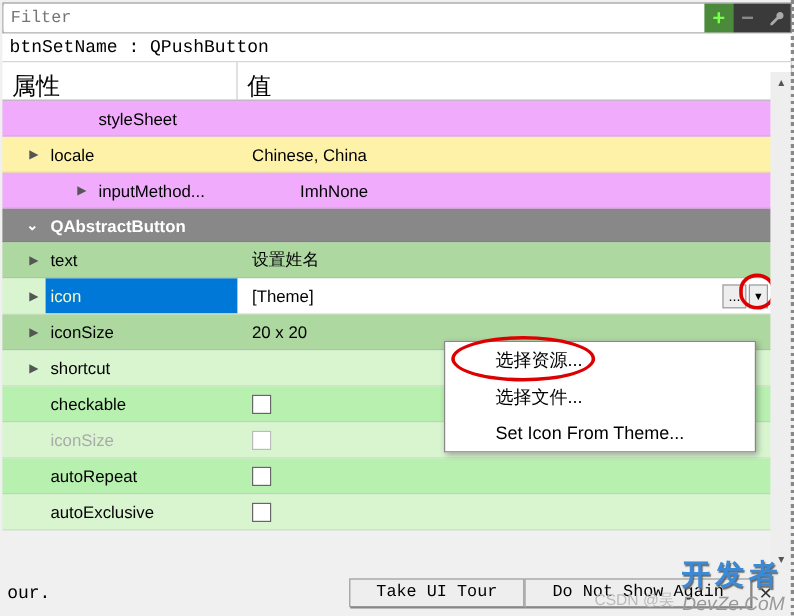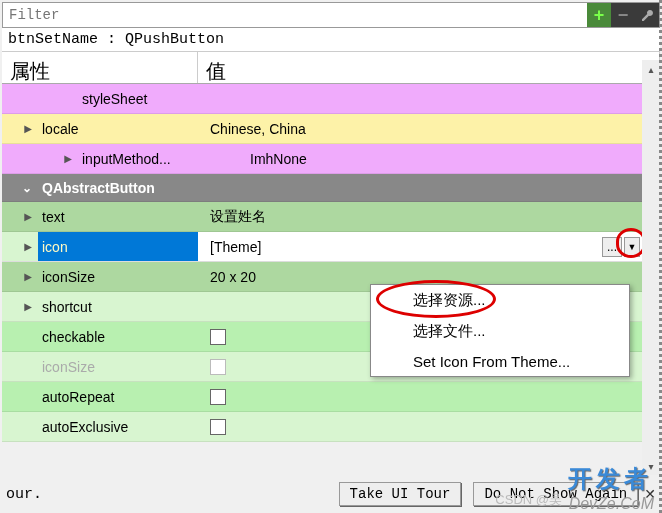--- a/index.html
+++ b/index.html
@@ -34,23 +34,23 @@
 .expander { user-select: none; cursor: pointer; }
 .checkbox { width: 16px; height: 16px; border: 1px solid #666; background: #fff; display: inline-block; }
 .icon-val-row { background: #fff; }
 .dots-btn { width: 20px; height: 20px; background: #eee; border: 1px solid #999; display: flex; align-items: center; justify-content: center; font-size: 12px; cursor: pointer; position: absolute; right: 38px; }
 .dropdown-btn { width: 16px; height: 20px; background: #eee; border: 1px solid #999; display: flex; align-items: center; justify-content: center; font-size: 9px; cursor: pointer; position: absolute; right: 20px; }
 .reset-btn { width: 18px; height: 20px; display: flex; align-items: center; justify-content: center; font-size: 11px; cursor: pointer; position: absolute; right: 0; color: #888; }
 .red-circle-dropdown { position: absolute; right: 14px; top: -4px; width: 30px; height: 30px; border: 3px solid #d00; border-radius: 50%/45%; pointer-events: none; }
 .context-menu { position: absolute; left: 370px; top: 284px; width: 260px; background: #fff; border: 1px solid #888; box-shadow: 2px 2px 5px rgba(0,0,0,0.3); z-index: 10; }
 .menu-item { padding: 6px 14px; font-size: 15px; cursor: pointer; margin-left: 28px; }
 .red-oval { position: absolute; left: 376px; top: 280px; width: 120px; height: 38px; border: 3px solid #d00; border-radius: 50%/50%; pointer-events: none; z-index: 11; }
-.footer { position: absolute; bottom: 2px; left: 0; right: 0; height: 34px; display: flex; align-items: center; padding: 0 6px; }
+.footer { position: absolute; bottom: 2px; left: 0; right: 12px; height: 34px; display: flex; align-items: center; padding: 0 6px; }
 .footer-text { font-family: "Courier New", monospace; font-size: 15px; }
-.footer-btn { font-family: "Courier New", monospace; font-size: 14px; padding: 3px 10px; background: #eee; border: 1px solid #999; box-shadow: 1px 1px 0 #666; margin-left: 12px; cursor: pointer; }
+.footer-btn { font-family: "Courier New", monospace; font-size: 14px; padding: 3px 22px; background: #eee; border: 1px solid #999; box-shadow: 1px 1px 0 #666; margin-left: 0; cursor: pointer; }
 .watermark1 { position: absolute; right: 10px; bottom: 18px; font-size: 24px; color: #3a8ad8; font-weight: bold; letter-spacing: 4px; font-family: "SimHei", sans-serif; text-shadow: 1px 1px 1px #666; }
 .watermark2 { position: absolute; right: 8px; bottom: 0px; font-size: 16px; color: #999; font-family: Liberation Sans, sans-serif; font-style: italic; text-align: right; }
 .watermark3 { position: absolute; right: 100px; bottom: 4px; font-size: 13px; color: #bbb; }
 .scrollbar { position: absolute; right: 2px; top: 60px; width: 18px; bottom: 38px; background: #eee; }
 .scroll-up, .scroll-down { height: 18px; display: flex; align-items: center; justify-content: center; font-size: 10px; color: #555; cursor: pointer; }
 .scroll-down { position: absolute; bottom: 0; width: 100%; }
 .right-edge { position: absolute; right: 0; top: 0; bottom: 0; width: 3px; background: repeating-linear-gradient(0deg, #888 0 3px, transparent 3px 6px); }
 </style>
 </head>
 <body>

